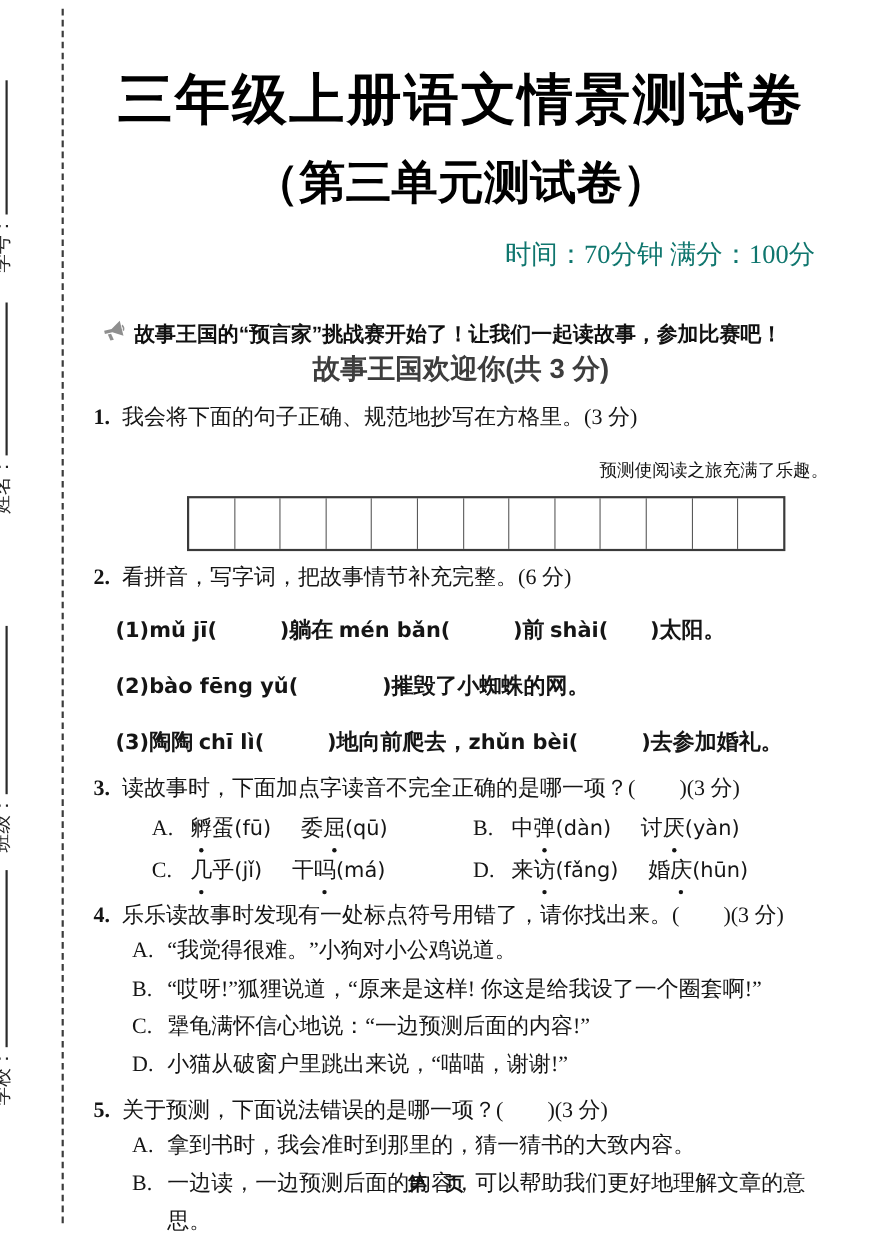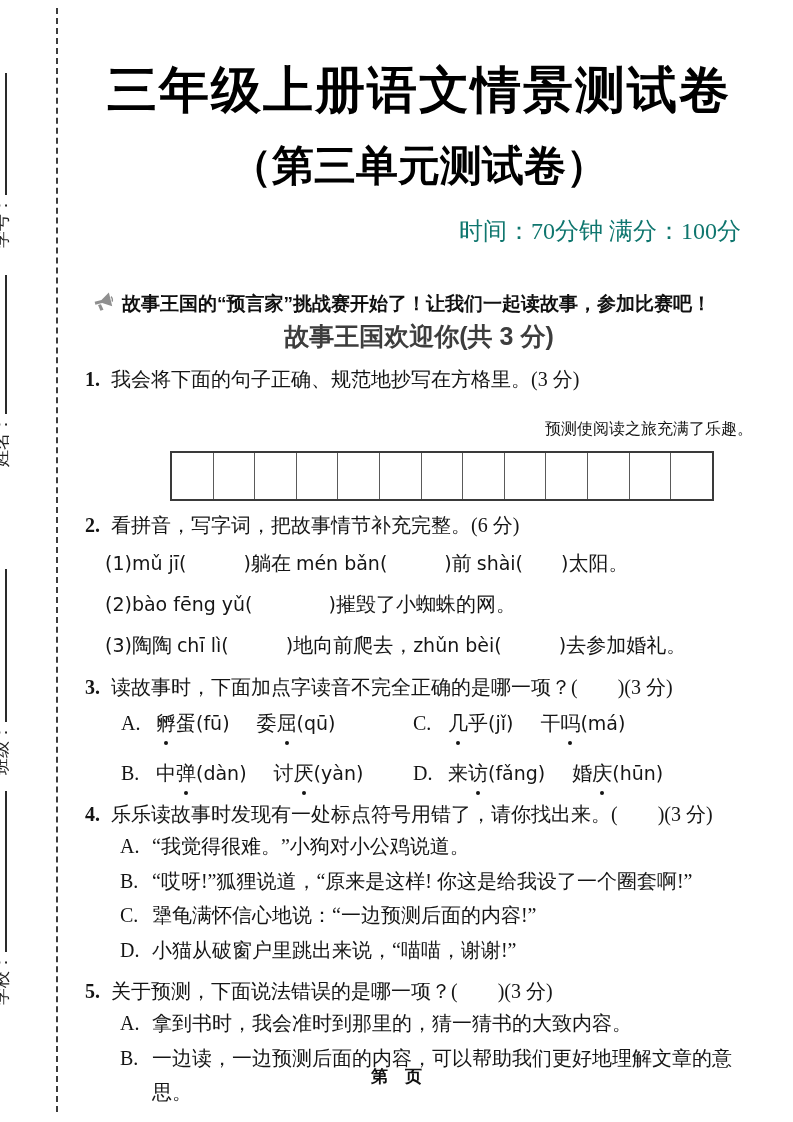--- a/index.html
+++ b/index.html
@@ -31,26 +31,26 @@
          font-size:25px;line-height:38px;color:#3d3d3d;}
 
   .q{display:flex;font-size:20px;line-height:30px;margin-top:9px;}
   .qno{flex:0 0 26px;font-weight:bold;}
   .center-line{text-align:right;font-size:16px;line-height:26px;margin-top:22px;}
 
   .copy-grid{display:flex;width:540px;height:46px;margin:9px 0 0 85px;border:2px solid #3a3a3a;}
   .cell{flex:1 1 0;border-right:1px solid #5a5a5a;}
   .cell:last-child{border-right:none;}
 
-  .sub-item{margin:6px 0 0 20px;font-size:20px;line-height:35px;white-space:nowrap;}
+  .sub-item{margin:16px 0 0 20px;font-size:20px;line-height:35px;white-space:nowrap;font-weight:bold;}
   .cn{font-family:"Liberation Serif",serif;}
   .py{font-family:"DejaVu Sans",sans-serif;font-size:19px;}
 
-  .opt-grid{display:grid;grid-template-columns:292px 1fr;margin:4px 0 0 36px;
-            row-gap:16px;font-size:20px;line-height:34px;}
+  .opt-grid{display:grid;grid-template-columns:292px 1fr;margin:4px 0 0 53px;
+            row-gap:4px;font-size:20px;line-height:34px;}
   .opt-pair{white-space:nowrap;}
   .optletter{display:inline-block;min-width:30px;}
   .word{margin-right:22px;white-space:nowrap;}
   .dotchar{position:relative;display:inline-block;}
   .dotchar::after{content:"";position:absolute;left:50%;bottom:-5px;width:4px;height:4px;
                   border-radius:50%;background:#151515;transform:translateX(-50%);}
 
   .opt{display:flex;margin:0 0 0 35px;font-size:20px;line-height:34.5px;}
   .opt .optletter{flex:0 0 32px;}
 
@@ -145,30 +145,30 @@
       <span class="qno">3.</span>
       <span class="cn">读故事时，下面加点字读音不完全正确的是哪一项？(　　)(3 分)</span>
     </div>
     <div class="opt-grid">
       <div class="opt-pair">
         <span class="optletter">A.</span>
         <span class="word cn"><span></span><span class="dotchar">孵</span><span>蛋</span><span class="py">(fū)</span></span>
         <span class="word cn"><span>委</span><span class="dotchar">屈</span><span></span><span class="py">(qū)</span></span>
       </div>
       <div class="opt-pair">
+        <span class="optletter">B.</span>
+        <span class="word cn"><span>中</span><span class="dotchar">弹</span><span></span><span class="py">(dàn)</span></span>
+        <span class="word cn"><span>讨</span><span class="dotchar">厌</span><span></span><span class="py">(yàn)</span></span>
+      </div>
+      <div class="opt-pair">
         <span class="optletter">C.</span>
         <span class="word cn"><span></span><span class="dotchar">几</span><span>乎</span><span class="py">(jǐ)</span></span>
         <span class="word cn"><span>干</span><span class="dotchar">吗</span><span></span><span class="py">(má)</span></span>
       </div>
       <div class="opt-pair">
-        <span class="optletter">B.</span>
-        <span class="word cn"><span>中</span><span class="dotchar">弹</span><span></span><span class="py">(dàn)</span></span>
-        <span class="word cn"><span>讨</span><span class="dotchar">厌</span><span></span><span class="py">(yàn)</span></span>
-      </div>
-      <div class="opt-pair">
         <span class="optletter">D.</span>
         <span class="word cn"><span>来</span><span class="dotchar">访</span><span></span><span class="py">(fǎng)</span></span>
         <span class="word cn"><span>婚</span><span class="dotchar">庆</span><span></span><span class="py">(hūn)</span></span>
       </div>
     </div>
 
     <div class="q">
       <span class="qno">4.</span>
       <span class="cn">乐乐读故事时发现有一处标点符号用错了，请你找出来。(　　)(3 分)</span>
     </div>

